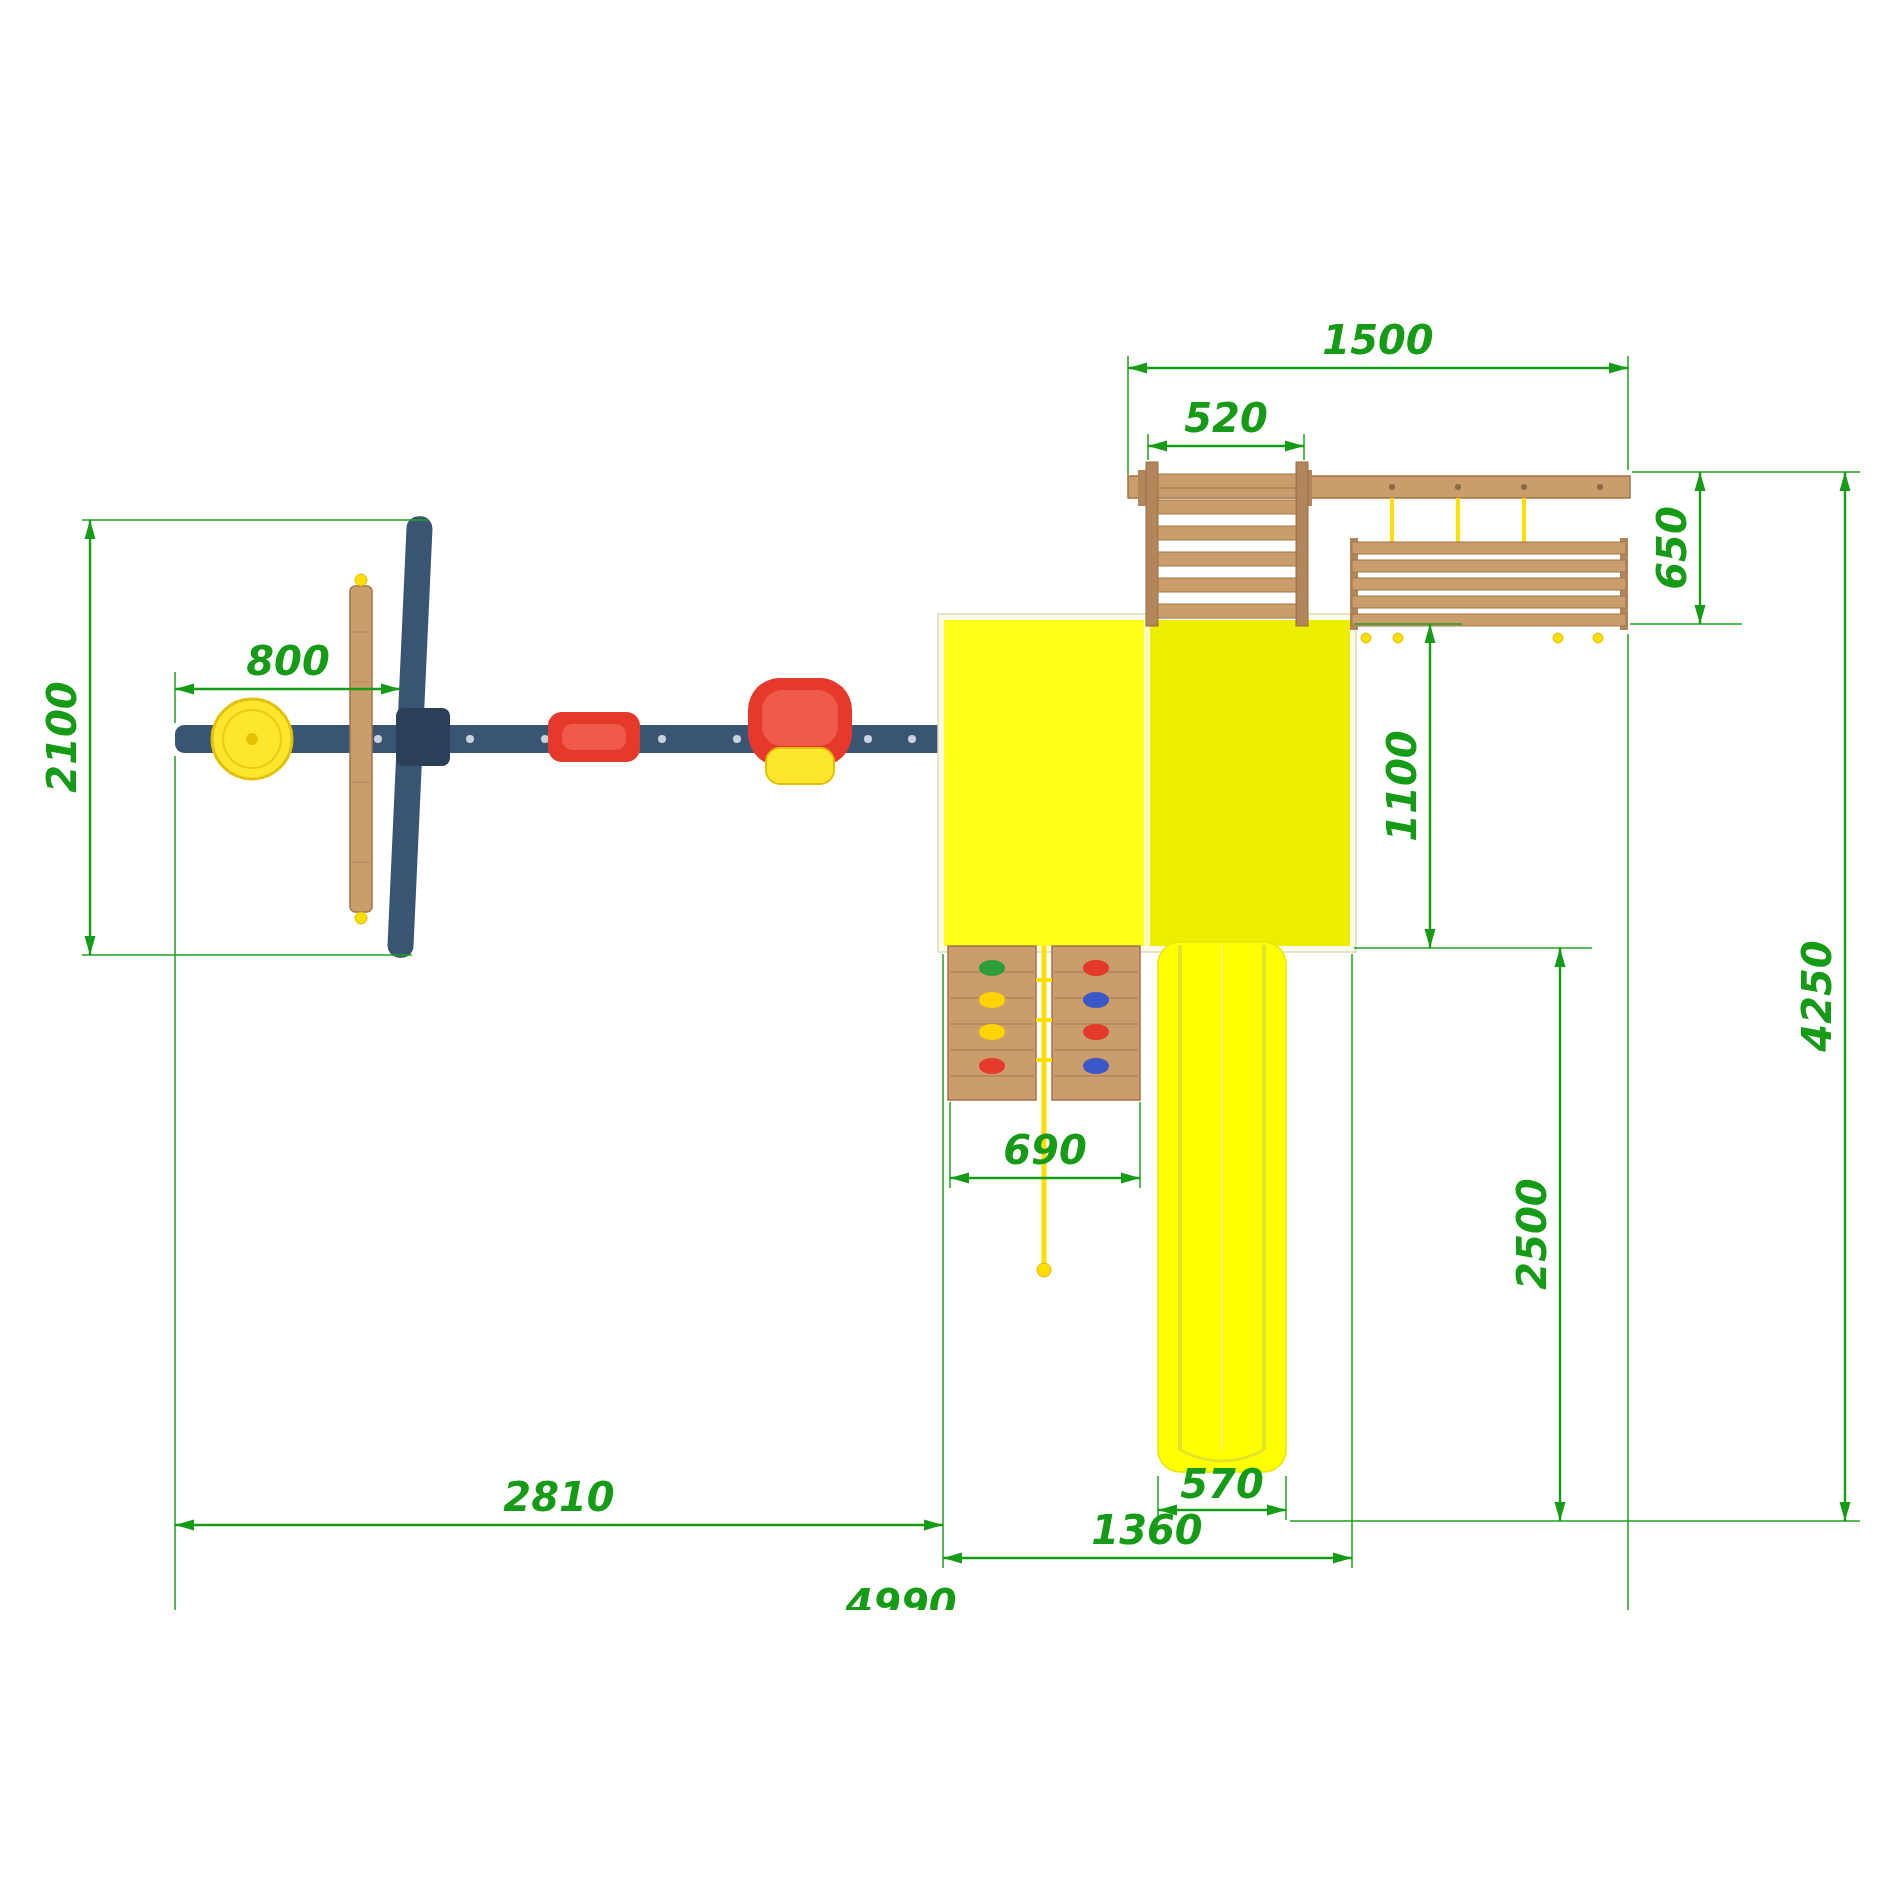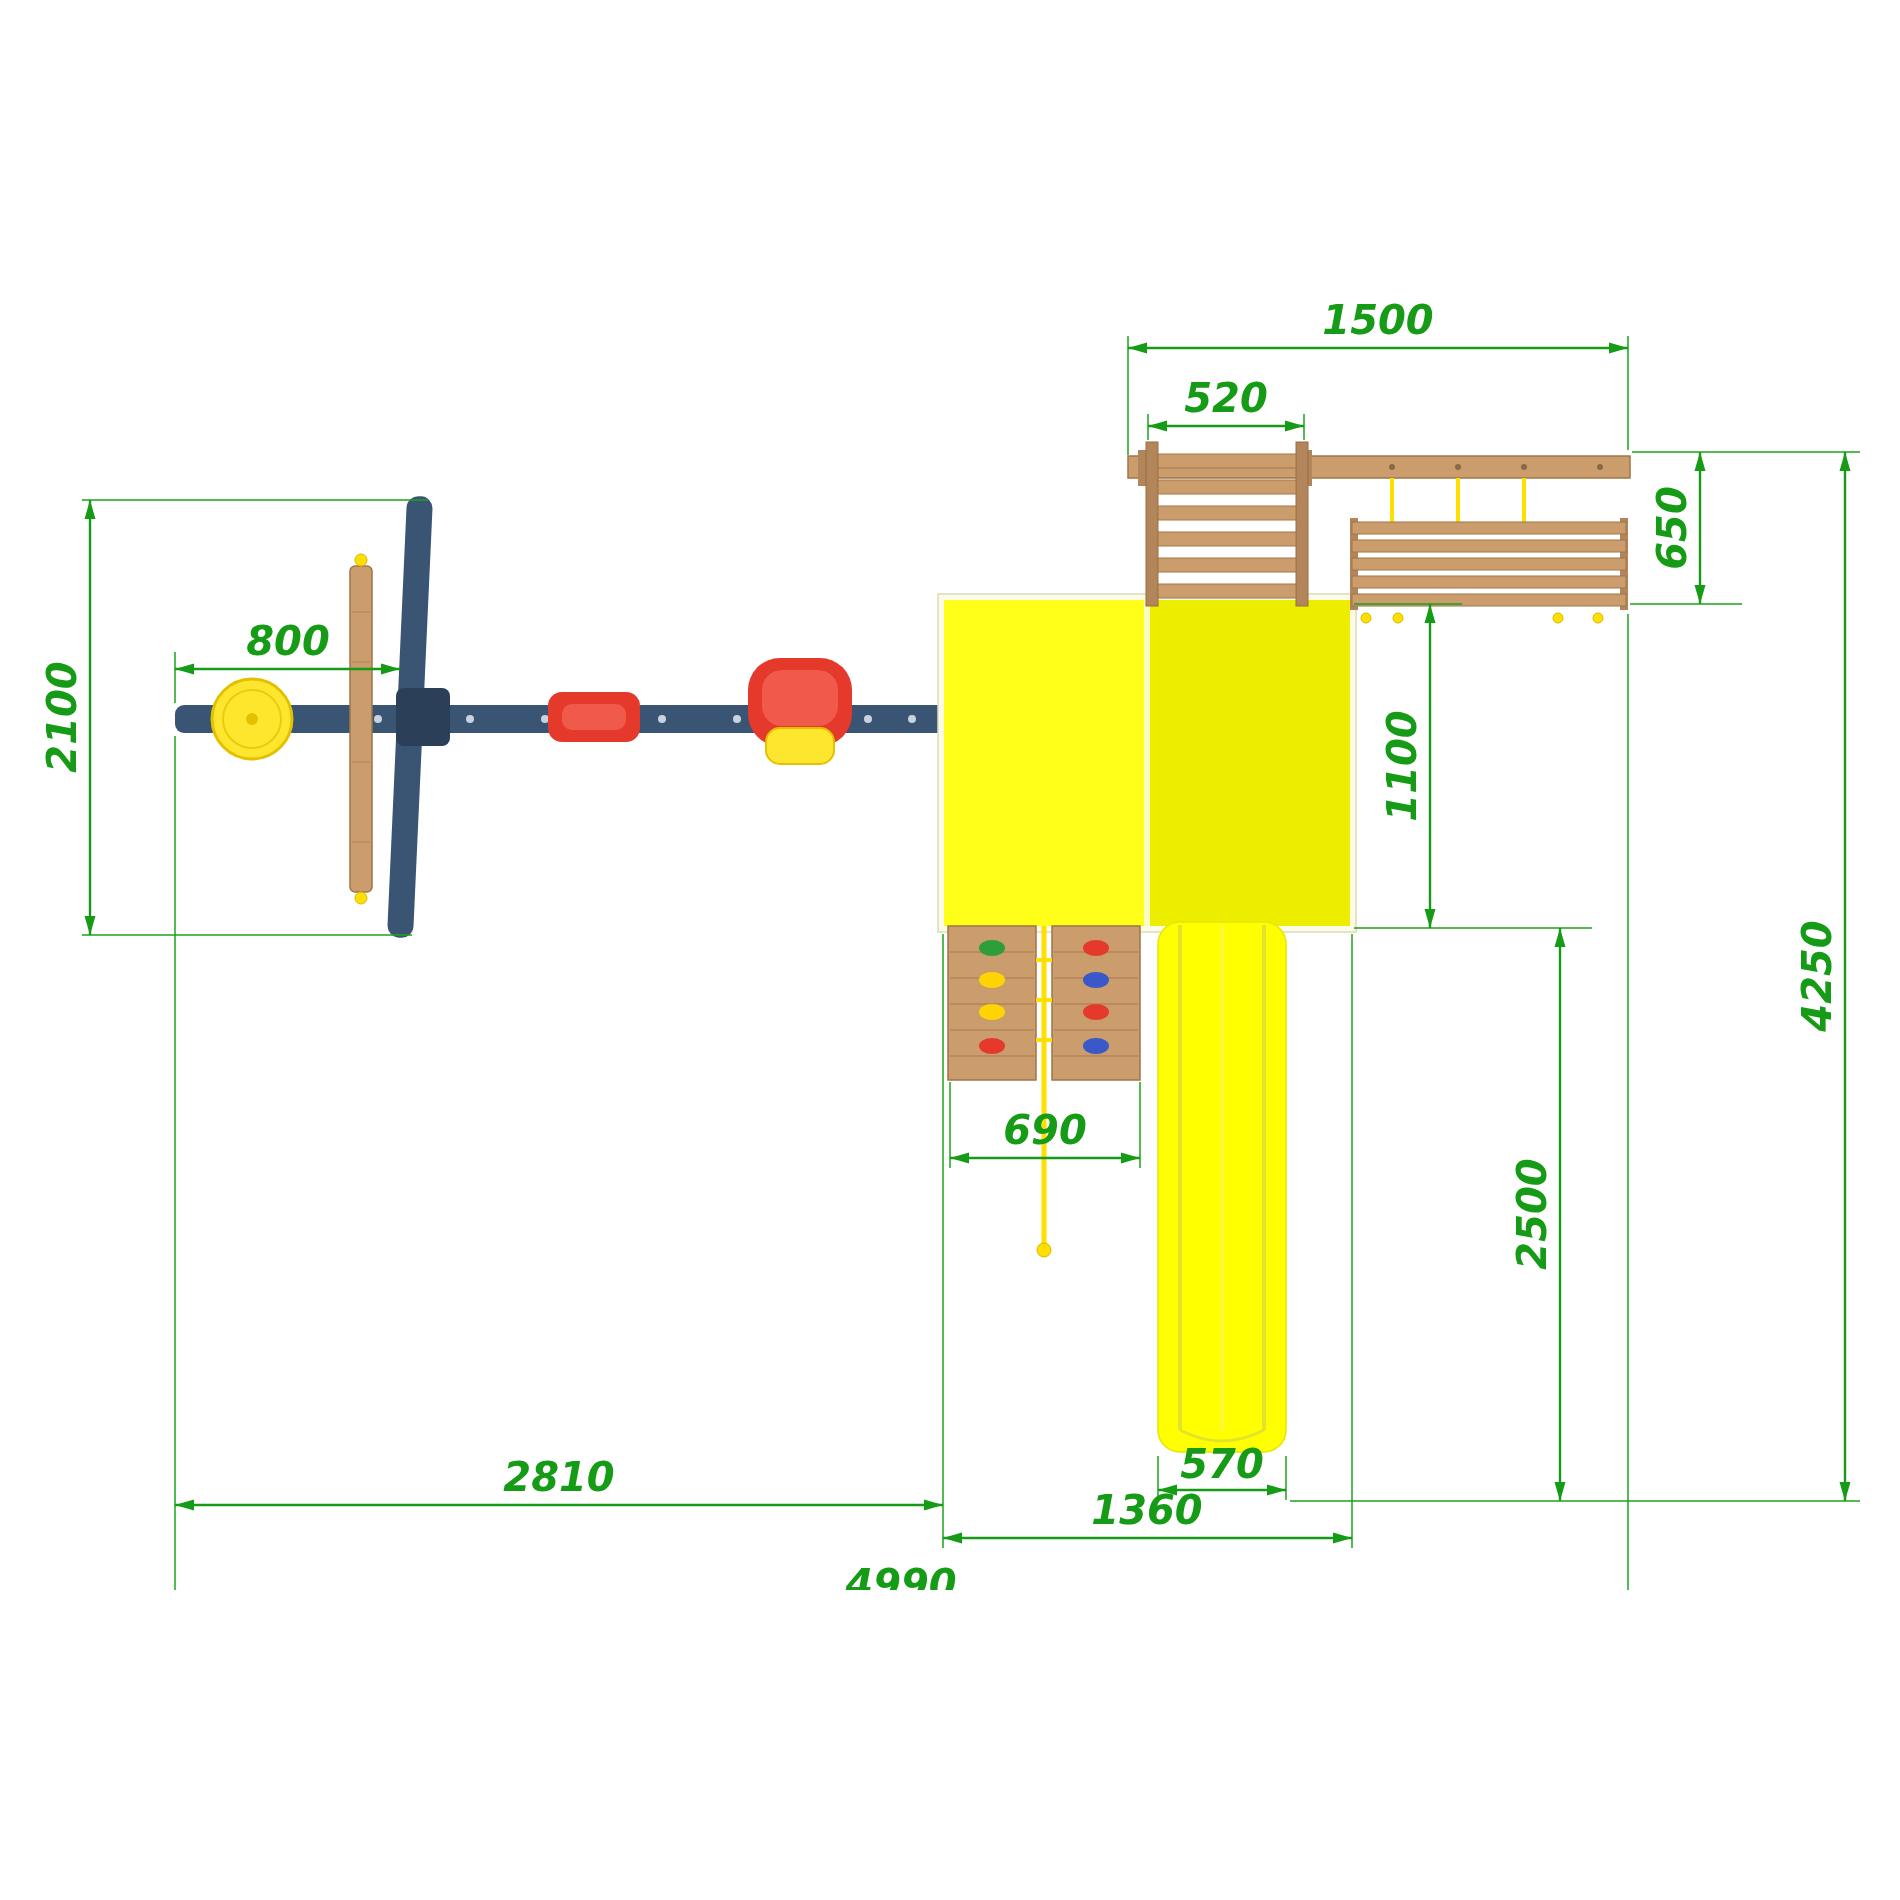--- a/index.html
+++ b/index.html
@@ -1,20 +1,21 @@
 <!DOCTYPE html>
 <html><head>
 <meta charset="utf-8">
 <style>
   html,body { margin:0; padding:0; background:#ffffff; }
   .canvas {
     position:relative;
     width:1900px; height:1590px;
     background:#ffffff;
     font-family:"DejaVu Sans", sans-serif;
+    margin-top:20px;
   }
   svg { position:absolute; left:0; top:0; }
   .dim-line  { stroke:#169b16; stroke-width:2.4; fill:none; }
   .ext-line  { stroke:#1da21d; stroke-width:1.5; fill:none; }
   .dim-label {
     font-family:"DejaVu Sans", sans-serif;
     font-style:italic; font-weight:600;
     font-size:40px; fill:#169b16;
     text-anchor:middle;
   }

